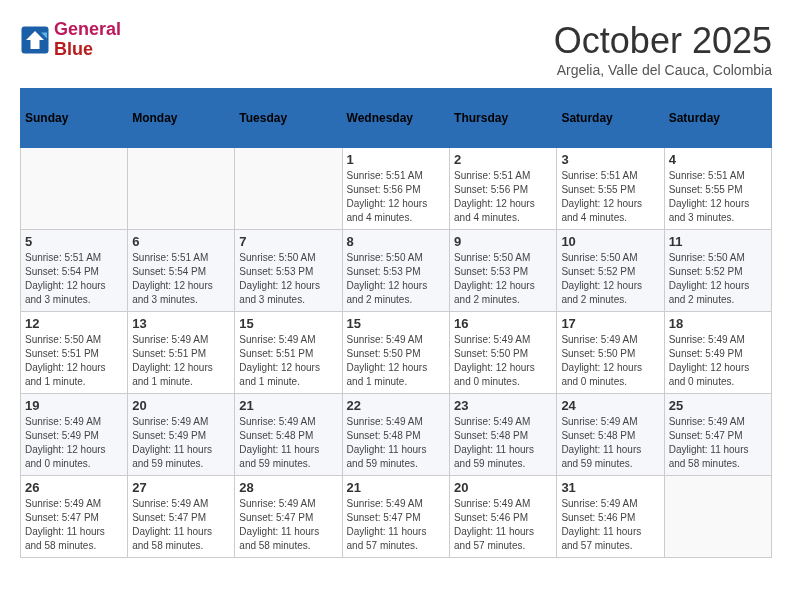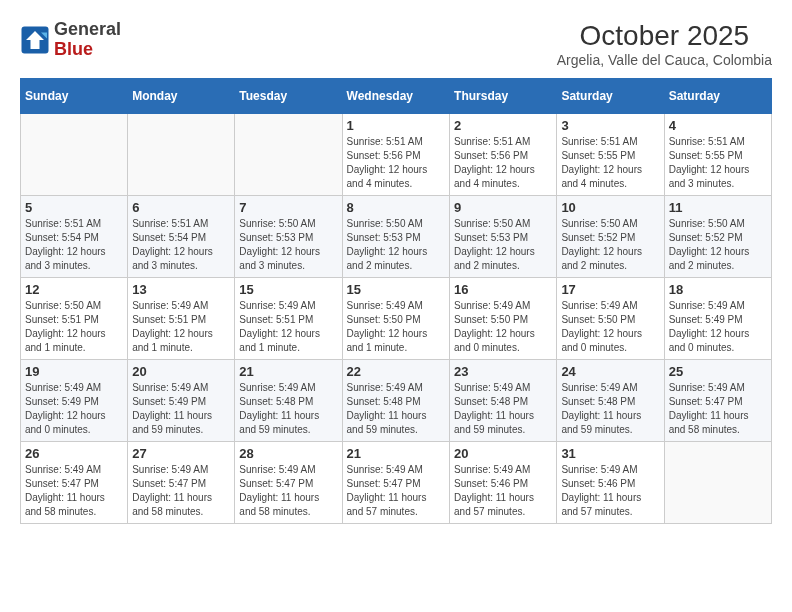--- a/index.html
+++ b/index.html
@@ -20,49 +20,48 @@
       display: flex;
       align-items: center;
     }
     .logo-text {
       font-size: 18px;
       font-weight: bold;
       color: #333;
       line-height: 1.1;
     }
     .logo-text span {
-      color: #404040;
+      color: #be185d;
     }
     .logo-icon {
       width: 30px;
       height: 30px;
       margin-right: 4px;
     }
     .title-block {
       text-align: right;
     }
     .month-title {
-      font-size: 28px;
+      font-size: 36px;
       color: #333;
       font-weight: normal;
-      text-align: center;
     }
     .subtitle {
       font-size: 14px;
       color: #555;
     }
     table {
       width: 100%;
       border-collapse: collapse;
       font-size: 11px;
     }
     thead tr th {
       background-color: #2a6db5;
-      color: #ffffff;
-      padding: 10px 4px;
+      color: #000000;
+      padding: 22px 4px;
       text-align: left;
       font-size: 12px;
       font-weight: bold;
       border: 1px solid #2a6db5;
     }
     tbody tr td {
       vertical-align: top;
       border: 1px solid #ccc;
       padding: 4px 4px;
       min-height: 70px;

